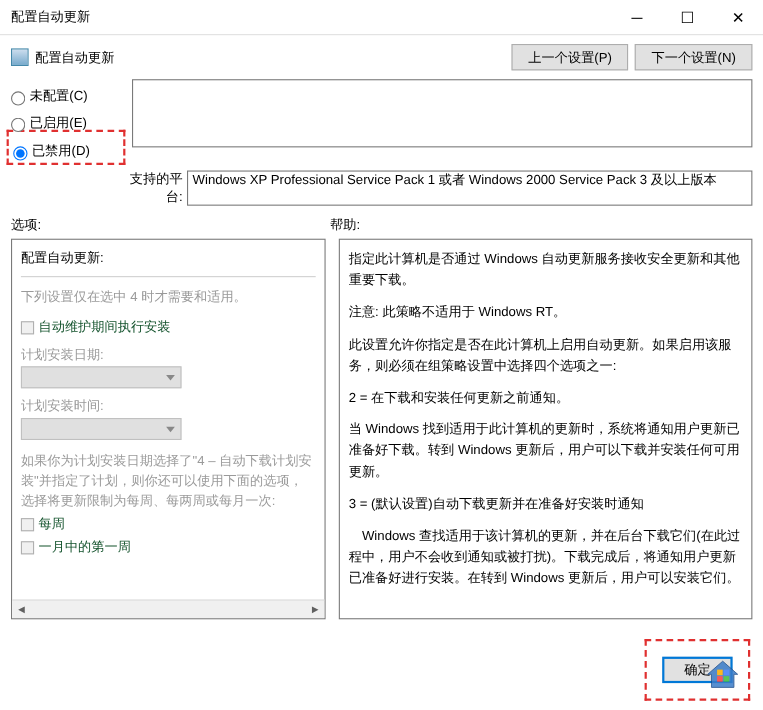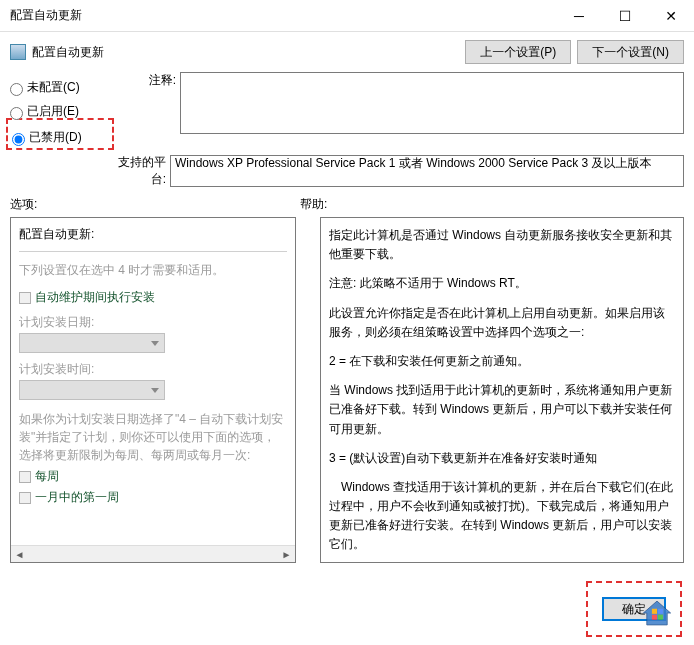--- a/index.html
+++ b/index.html
@@ -18,21 +18,21 @@
 .radio-item { display: flex; align-items: flex-end; height: 24px; font-size: 12px; }
 .radio-item input { margin-right: 4px; }
 .disabled-highlight { border: 2px dashed #e03030; padding: 2px 4px; margin: -2px -4px; }
 .label-cell { width: 60px; font-size: 12px; text-align: right; padding-right: 4px; }
 .comment-box { flex: 1; height: 62px; border: 1px solid #7a7a7a; background: #fff; }
 .platform-row { display: flex; margin-top: 6px; align-items: center; }
 .platform-box { flex: 1; height: 32px; border: 1px solid #7a7a7a; padding: 0 4px; font-size: 12px; overflow: hidden; line-height: 1.3; }
 .labels-row { display: flex; margin-top: 8px; font-size: 12px; }
 .opt-label { width: 290px; }
 .help-label { flex: 1; }
-.panes { display: flex; gap: 24px; margin-top: 4px; height: 346px; }
+.panes { display: flex; gap: 12px; margin-top: 4px; height: 346px; }
 .options-pane { width: 286px; border: 1px solid #7a7a7a; padding: 8px; overflow: hidden; position: relative; }
 .help-pane { flex: 1; border: 1px solid #7a7a7a; padding: 8px; overflow: hidden; font-size: 12px; line-height: 1.6; }
 .opt-heading { font-size: 12px; margin-bottom: 8px; }
 .gray-note { color: #9a9a9a; font-size: 12px; margin: 10px 0; }
 .gray-check { display: flex; align-items: center; color: #14532d; margin: 4px 0; font-size: 12px; }
 .gray-check .box { width: 12px; height: 12px; border: 1px solid #b0b0b0; margin-right: 4px; background: #f0f0f0; }
 .gray-label { color: #9a9a9a; font-size: 12px; margin-top: 8px; }
 .gray-select { width: 146px; height: 20px; background: #e0e0e0; border: 1px solid #c0c0c0; margin-top: 2px; position: relative; }
 .gray-select::after { content: ""; position: absolute; right: 5px; top: 7px; border-left: 4px solid transparent; border-right: 4px solid transparent; border-top: 5px solid #888; }
 .gray-para { color: #9a9a9a; font-size: 12px; margin-top: 10px; line-height: 1.5; }
@@ -81,21 +81,20 @@
         </label>
       <div class="disabled-highlight">
         <label class="radio-item">
             <input type="radio" name="cfg" checked="" style="">
             <span>已禁用(D)</span>
           </label>
       </div>
     </div>
     <div style="flex:1">
       <div style="display:flex">
-        <div class="label-cell">注释:</div>
         <div class="comment-box"></div>
       </div>
     </div>
   </div>
 
   <div class="platform-row">
     <div style="width:100px"></div>
     <div class="label-cell">支持的平台:</div>
     <div class="platform-box">Windows XP Professional Service Pack 1 或者 Windows 2000 Service Pack 3 及以上版本</div>
   </div>

